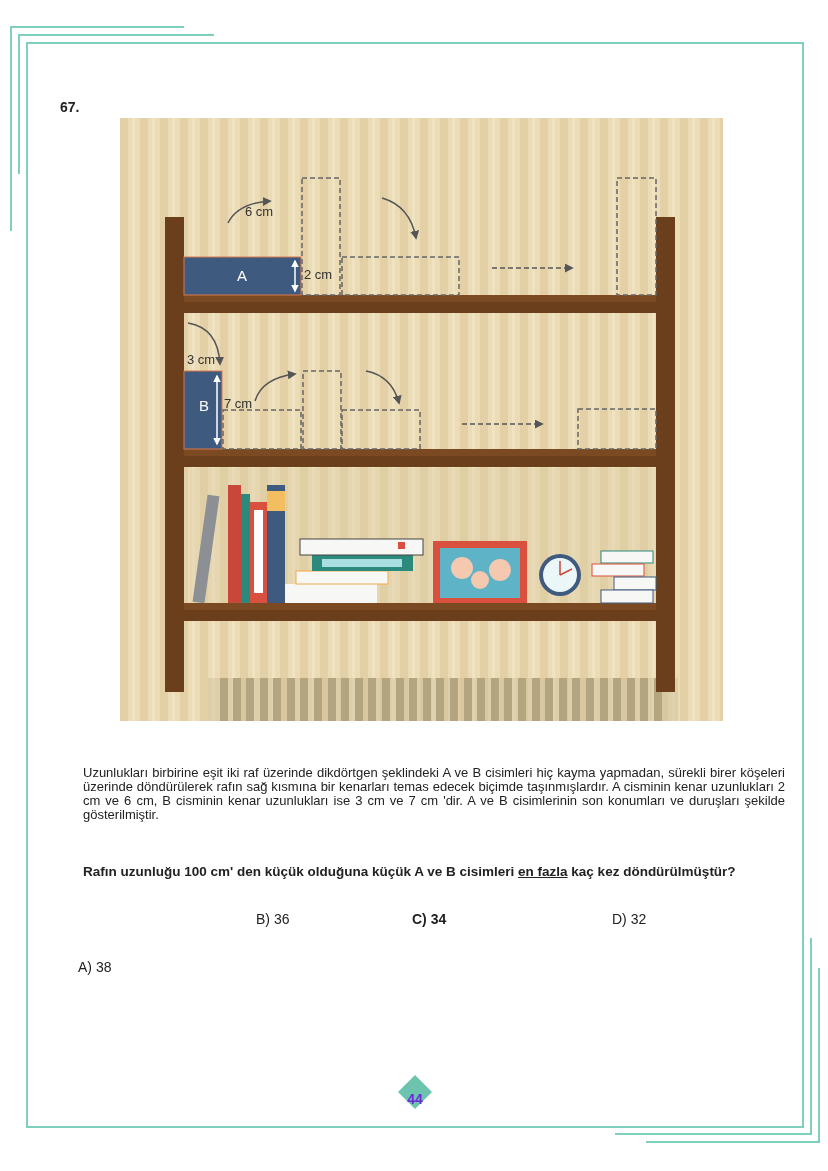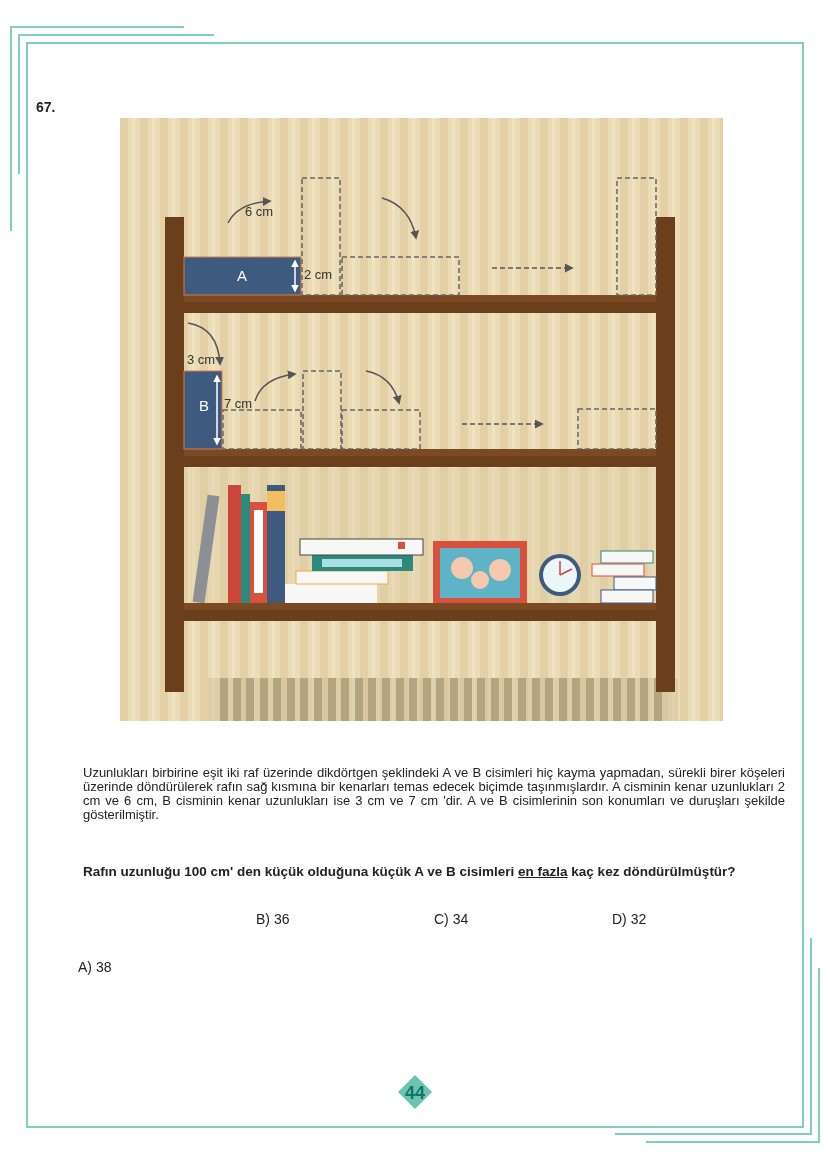--- a/index.html
+++ b/index.html
@@ -1,26 +1,26 @@
 <!DOCTYPE html>
 <html><head>
 <meta charset="utf-8">
 <style>
   html,body{margin:0;padding:0;background:#fff;}
   body{width:828px;height:1171px;position:relative;overflow:hidden;font-family:"Liberation Sans",sans-serif;color:#222;}
   .line{position:absolute;background:#7fcfbf;}
-  .qnum{position:absolute;left:36px;top:99px;font-weight:bold;font-size:14px;}
+  .qnum{position:absolute;left:60px;top:99px;font-weight:bold;font-size:14px;}
   .figure{position:absolute;left:120px;top:118px;width:603px;height:745px;}
   .para{position:absolute;left:83px;top:766px;width:702px;font-size:13px;line-height:14px;text-align:justify;}
   .question{position:absolute;left:83px;top:864px;font-size:13.5px;font-weight:bold;}
   .question u{text-decoration:underline;}
   .opt{position:absolute;top:911px;font-size:14px;}
   .page-badge{position:absolute;left:398px;top:1075px;width:34px;height:34px;}
   .page-badge .diamond{position:absolute;left:5px;top:5px;width:24px;height:24px;background:#6cc4ae;transform:rotate(45deg);}
-  .page-badge .num{position:absolute;left:0;top:8px;width:34px;text-align:center;color:#0f766e;font-weight:bold;font-size:18px;}
+  .page-badge .num{position:absolute;left:0;top:16px;width:34px;text-align:center;color:#6d28d9;font-weight:bold;font-size:14px;}
   svg text{font-family:"Liberation Sans",sans-serif;}
 </style>
 </head>
 <body>
 
 <div class="line" style="left:10px;top:26px;width:174px;height:2px;"></div>
 <div class="line" style="left:10px;top:26px;width:2px;height:205px;"></div>
 <div class="line" style="left:18px;top:34px;width:196px;height:2px;"></div>
 <div class="line" style="left:18px;top:34px;width:2px;height:140px;"></div>
 <div class="line" style="left:26px;top:42px;width:777px;height:2px;"></div>
@@ -163,19 +163,19 @@
     <text x="104" y="290" font-size="13" fill="#333">7 cm</text>
   </svg>
 </div>
 
 <div class="para">Uzunlukları birbirine eşit iki raf üzerinde dikdörtgen şeklindeki A ve B cisimleri hiç kayma yapmadan, sürekli birer köşeleri üzerinde döndürülerek rafın sağ kısmına bir kenarları temas edecek biçimde taşınmışlardır. A cisminin kenar uzunlukları 2 cm ve 6 cm, B cisminin kenar uzunlukları ise 3 cm ve 7 cm 'dir. A ve B cisimlerinin son konumları ve duruşları şekilde gösterilmiştir.</div>
 
 <div class="question"><span>Rafın uzunluğu 100 cm' den küçük olduğuna küçük A ve B cisimleri </span><u>en fazla</u><span> kaç kez döndürülmüştür?</span></div>
 
 <div class="opt" style="left:78px;margin-top:48px;">A) 38</div>
 <div class="opt" style="left:256px;">B) 36</div>
-<div class="opt" style="left:434px;">C) 34</div>
+<div class="opt" style="left:412px;font-weight:bold;">C) 34</div>
 <div class="opt" style="left:612px;">D) 32</div>
 
 <div class="page-badge">
   <div class="diamond"></div>
   <div class="num">44</div>
 </div>
 
 </body></html>

